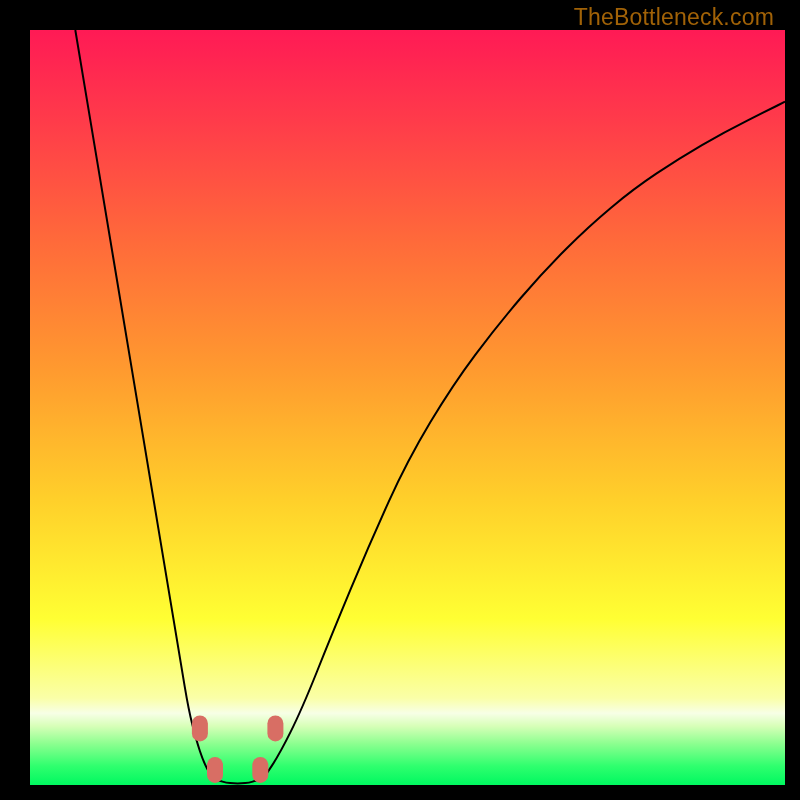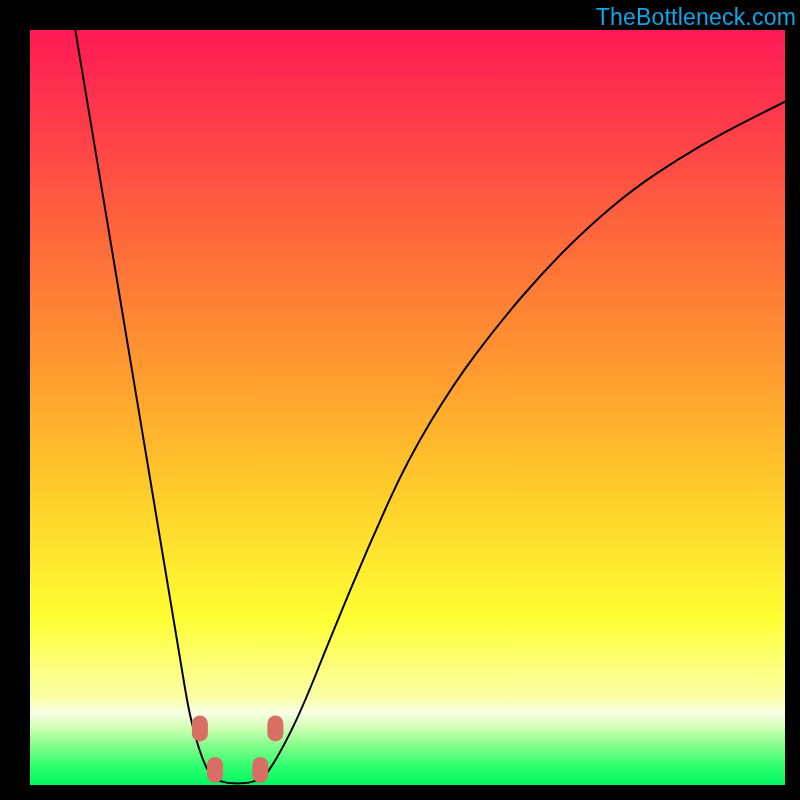--- a/index.html
+++ b/index.html
@@ -21,22 +21,22 @@
     position: absolute;
     left: 30px;
     top: 30px;
     width: 755px;
     height: 755px;
     
   }
   .watermark {
     position: absolute;
     top: 4px;
-    right: 4px;
-    color: #0ea5e9;
+    right: 26px;
+    color: #a16207;
     font-size: 23px;
     letter-spacing: 0.2px;
     font-weight: 400;
   }
   svg.curve {
     position: absolute;
     left: 0;
     top: 0;
     width: 755px;
     height: 755px;

